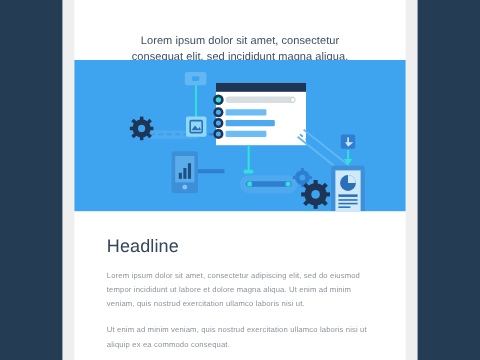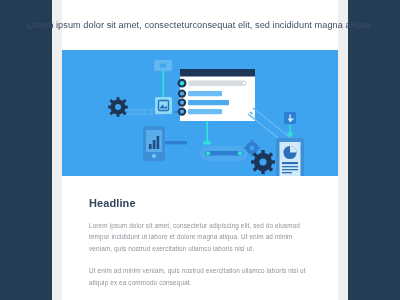--- a/index.html
+++ b/index.html
@@ -38,25 +38,26 @@
     top: 0;
     left: 62px;
     width: 276px;
     height: 300px;
     background: #ffffff;
   }
 
   
   .header {
     position: absolute;
-    top: 0;
+    top: 16px;
     left: 0;
     width: 276px;
     height: 50px;
     display: flex;
+    flex-direction: column;
     align-items: center;
     justify-content: center;
     box-sizing: border-box;
     padding: 0 16px;
   }
   .header-line {
     color: #3b4f66;
     font-size: 9.2px;
     line-height: 13px;
     letter-spacing: 0.05px;
@@ -87,22 +88,22 @@
     position: absolute;
     top: 176px;
     left: 0;
     width: 276px;
     height: 124px;
     box-sizing: border-box;
     padding: 21px 27px 0 27px;
   }
   .headline {
     color: #31455c;
-    font-size: 11px;
-    font-weight: bold;
+    font-size: 15px;
+    font-weight: normal;
     letter-spacing: 0.1px;
     margin: 0 0 11px 0;
   }
   .para {
     color: #8d949c;
     font-size: 6.4px;
     line-height: 11.4px;
     letter-spacing: 0.12px;
     margin: 0 0 11px 0;
   }

